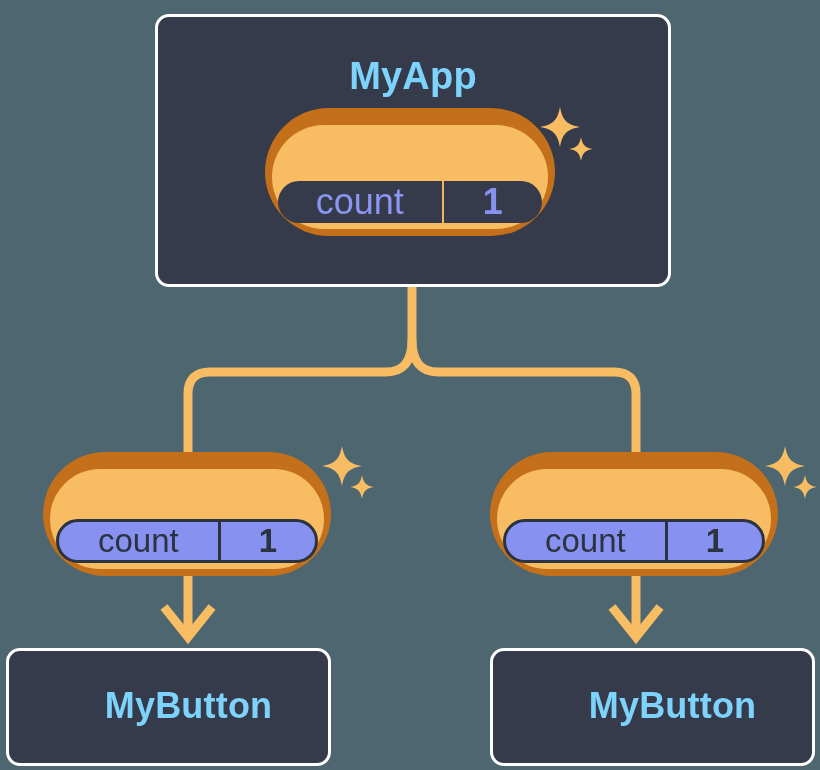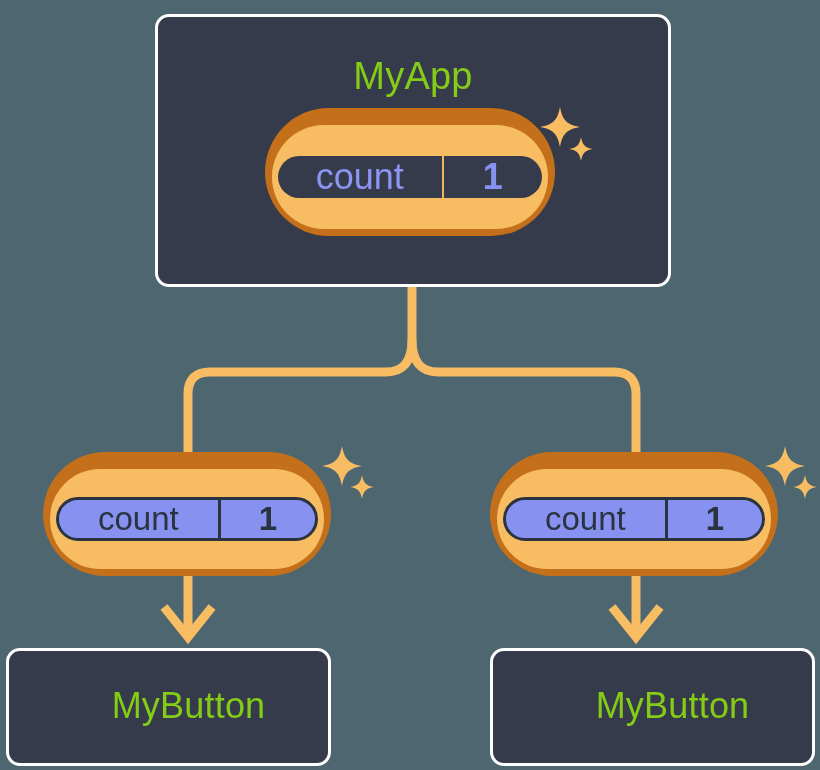--- a/index.html
+++ b/index.html
@@ -33,22 +33,22 @@
     background: #353b4a;
     border: 3px solid #ffffff;
     border-radius: 14px;
     z-index: 3;
   }
   .card-title {
     position: absolute;
     left: 0;
     right: 0;
     text-align: center;
-    color: #84cc16;
-    font-weight: 400;
+    color: #7dd3fc;
+    font-weight: 700;
     letter-spacing: 0.2px;
     white-space: nowrap;
   }
   #card-myapp {
     left: 155px;
     top: 14px;
     width: 516px;
     height: 273px;
   }
   #card-myapp .card-title {
@@ -87,21 +87,21 @@
     background: #c4701a;
     padding: 7px;
   }
   .pill-inner {
     flex: 1 1 auto;
     box-sizing: border-box;
     border-radius: 999px;
     background: #f8bd63;   
     padding: 6px;
     display: flex;
-    align-items: center;
+    align-items: flex-end;
     margin-top: 10px;
   }
   .pill-core {
     flex: 1 1 auto;
     box-sizing: border-box;
     border-radius: 999px;
     display: flex;
     align-items: center;
     overflow: hidden;
   }

